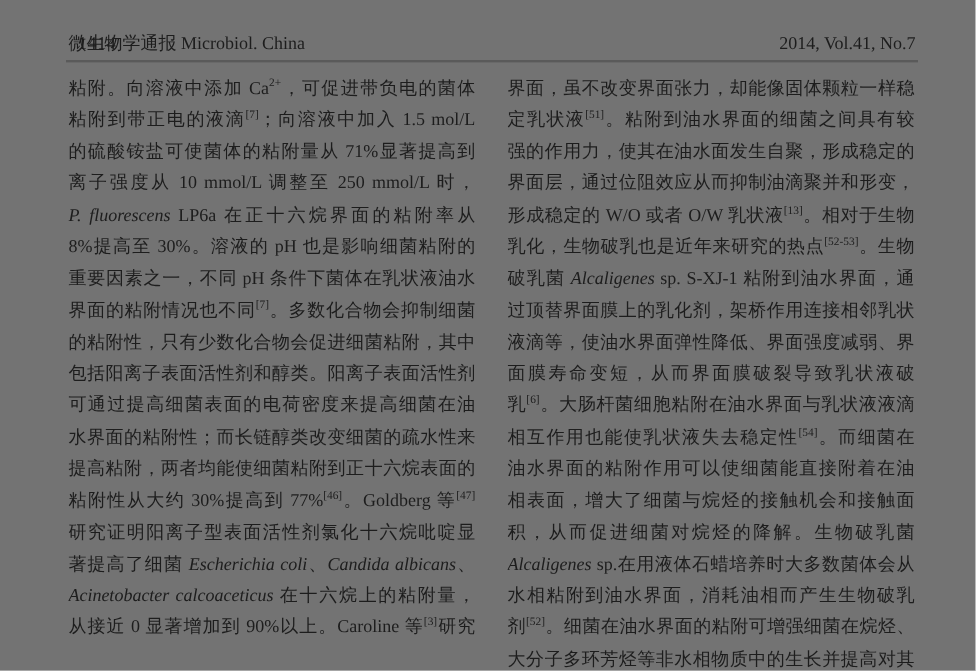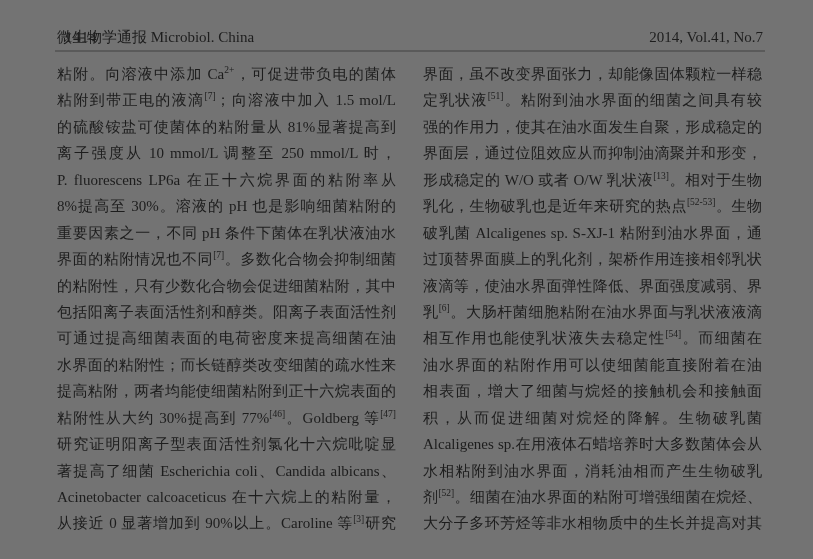--- a/index.html
+++ b/index.html
@@ -64,21 +64,21 @@
   }
   .line {
     font-size: 15px;
     line-height: 26.45px;
     height: 26.45px;
     overflow: hidden;
     text-align: justify;
     text-align-last: justify;
     text-justify: inter-character;
   }
-  .line span.i { }
+  .line span.i { font-style: italic; }
   .line span.sup {
     font-size: 9.5px;
     vertical-align: super;
     line-height: 0;
     letter-spacing: 0;
   }
 </style>
 </head>
 <body>
 
@@ -86,21 +86,21 @@
   <div class="header">
     <span class="pageno">1414</span>
     <span class="jtitle">微生物学通报  Microbiol. China</span>
     <span class="issue">2014, Vol.41, No.7</span>
   </div>
   <div class="rule"></div>
   <div class="body-columns">
     <div class="col">
         <div class="line"><span>粘附。向溶液中添加 Ca</span><span class="sup">2+</span><span>，可促进带负电的菌体</span></div>
         <div class="line"><span>粘附到带正电的液滴</span><span class="sup">[7]</span><span>；向溶液中加入 1.5 mol/L</span></div>
-        <div class="line"><span>的硫酸铵盐可使菌体的粘附量从 81%显著提高到</span></div>
+        <div class="line"><span>的硫酸铵盐可使菌体的粘附量从 71%显著提高到</span></div>
         <div class="line"><span>离子强度从 10 mmol/L 调整至 250 mmol/L 时，</span></div>
         <div class="line"><span class="i">P. fluorescens</span><span> LP6a 在正十六烷界面的粘附率从</span></div>
         <div class="line"><span>8%提高至 30%。溶液的 pH 也是影响细菌粘附的</span></div>
         <div class="line"><span>重要因素之一，不同 pH 条件下菌体在乳状液油水</span></div>
         <div class="line"><span>界面的粘附情况也不同</span><span class="sup">[7]</span><span>。多数化合物会抑制细菌</span></div>
         <div class="line"><span>的粘附性，只有少数化合物会促进细菌粘附，其中</span></div>
         <div class="line"><span>包括阳离子表面活性剂和醇类。阳离子表面活性剂</span></div>
         <div class="line"><span>可通过提高细菌表面的电荷密度来提高细菌在油</span></div>
         <div class="line"><span>水界面的粘附性；而长链醇类改变细菌的疏水性来</span></div>
         <div class="line"><span>提高粘附，两者均能使细菌粘附到正十六烷表面的</span></div>
@@ -113,20 +113,21 @@
     <div class="col">
         <div class="line"><span>界面，虽不改变界面张力，却能像固体颗粒一样稳</span></div>
         <div class="line"><span>定乳状液</span><span class="sup">[51]</span><span>。粘附到油水界面的细菌之间具有较</span></div>
         <div class="line"><span>强的作用力，使其在油水面发生自聚，形成稳定的</span></div>
         <div class="line"><span>界面层，通过位阻效应从而抑制油滴聚并和形变，</span></div>
         <div class="line"><span>形成稳定的 W/O 或者 O/W 乳状液</span><span class="sup">[13]</span><span>。相对于生物</span></div>
         <div class="line"><span>乳化，生物破乳也是近年来研究的热点</span><span class="sup">[52-53]</span><span>。生物</span></div>
         <div class="line"><span>破乳菌 </span><span class="i">Alcaligenes</span><span> sp. S-XJ-1 粘附到油水界面，通</span></div>
         <div class="line"><span>过顶替界面膜上的乳化剂，架桥作用连接相邻乳状</span></div>
         <div class="line"><span>液滴等，使油水界面弹性降低、界面强度减弱、界</span></div>
+        <div class="line"><span>面膜寿命变短，从而界面膜破裂导致乳状液破</span></div>
         <div class="line"><span>乳</span><span class="sup">[6]</span><span>。大肠杆菌细胞粘附在油水界面与乳状液液滴</span></div>
         <div class="line"><span>相互作用也能使乳状液失去稳定性</span><span class="sup">[54]</span><span>。而细菌在</span></div>
         <div class="line"><span>油水界面的粘附作用可以使细菌能直接附着在油</span></div>
         <div class="line"><span>相表面，增大了细菌与烷烃的接触机会和接触面</span></div>
         <div class="line"><span>积，从而促进细菌对烷烃的降解。生物破乳菌</span></div>
         <div class="line"><span class="i">Alcaligenes</span><span> sp.在用液体石蜡培养时大多数菌体会从</span></div>
         <div class="line"><span>水相粘附到油水界面，消耗油相而产生生物破乳</span></div>
         <div class="line"><span>剂</span><span class="sup">[52]</span><span>。细菌在油水界面的粘附可增强细菌在烷烃、</span></div>
         <div class="line"><span>大分子多环芳烃等非水相物质中的生长并提高对其</span></div>
       </div>

